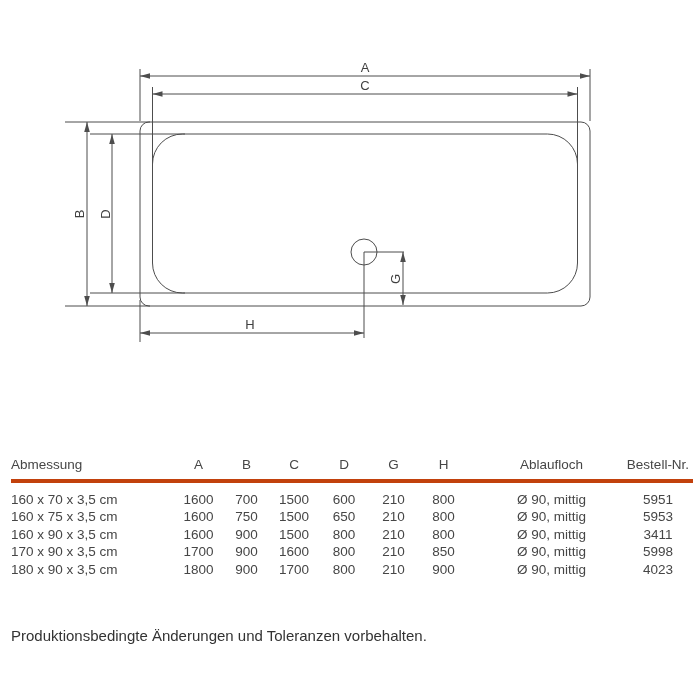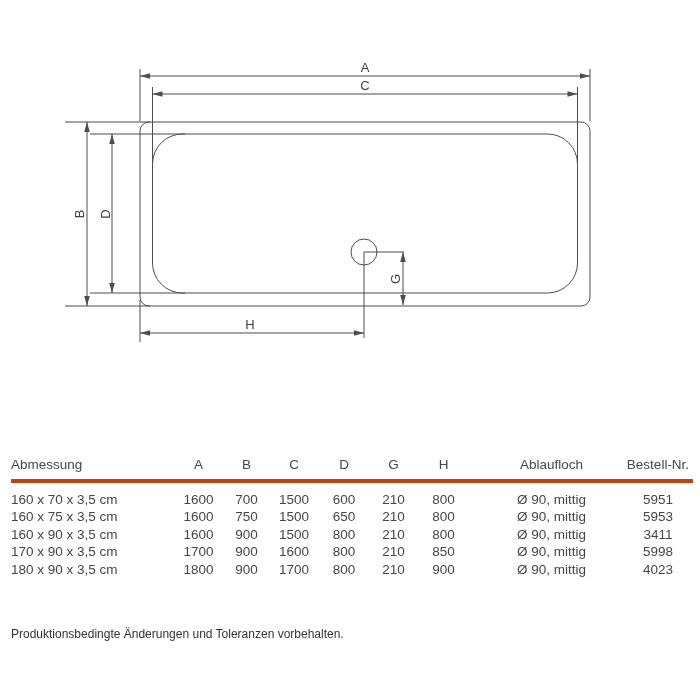--- a/index.html
+++ b/index.html
@@ -45,21 +45,21 @@
   table.spec tbody tr:first-child td { padding-top: 8px; }
   .col-left  { text-align: left; }
   .col-num   { text-align: center; }
   .pad-ablauf  { padding-left: 21px !important; text-align: center; }
   .pad-bestell { padding-left: 11px !important; text-align: center; }
 
   
   .note {
     position: absolute;
     top: 627px; left: 11px;
-    font-size: 12px;
+    font-size: 15px;
     color: #333333;
   }
 </style>
 </head>
 <body>
 
 <div class="page">
 
   <div class="diagram-wrap">
     <svg width="700" height="440" viewBox="0 0 700 440">

